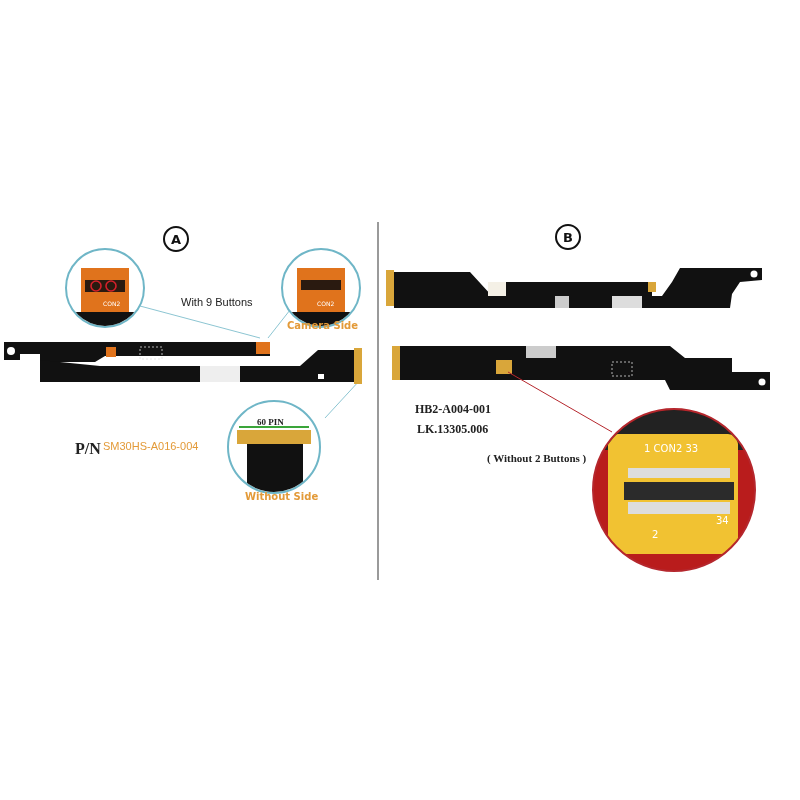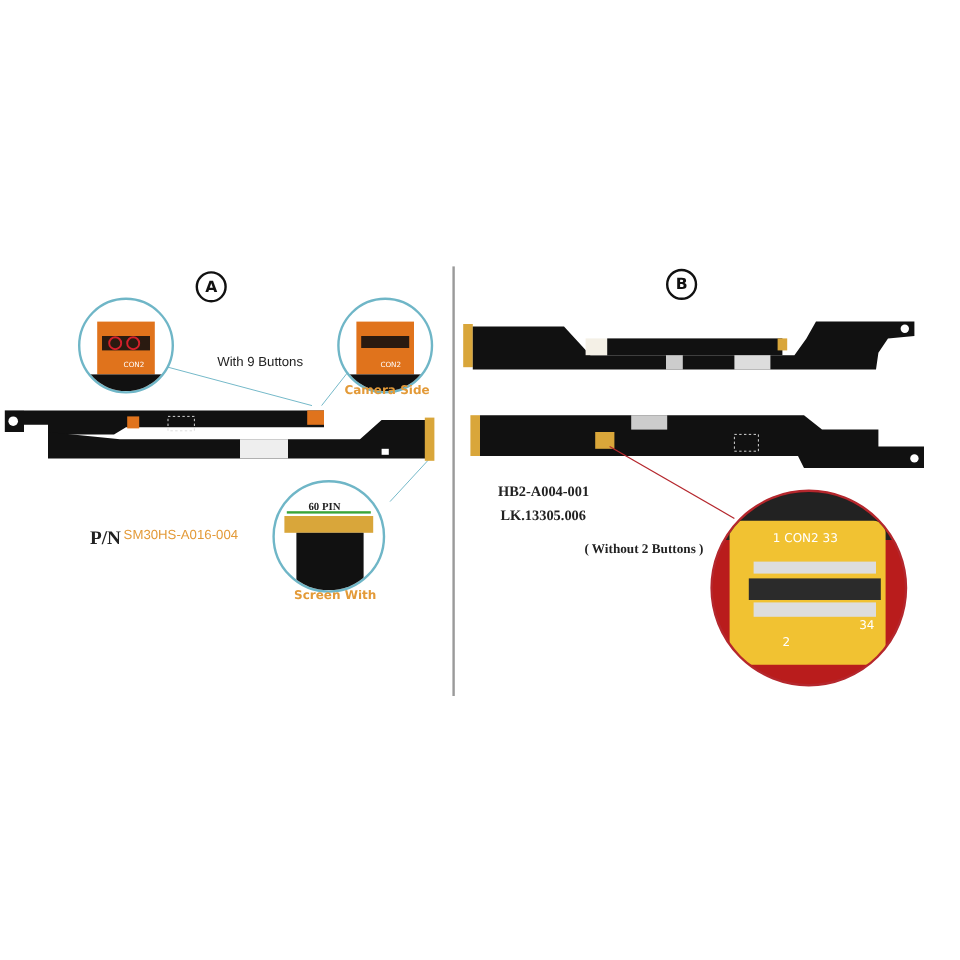--- a/index.html
+++ b/index.html
@@ -69,21 +69,21 @@
   </svg>
 
   <div class="abs ring-teal" style="left:227px;top:190px;width:90px;height:90px;">
     <svg width="90" height="90">
       <rect x="10" y="24" width="70" height="2" fill="#3aa53a"></rect>
       <rect x="8" y="28" width="74" height="14" fill="#d9a63a"></rect>
       <rect x="18" y="42" width="56" height="48" fill="#111"></rect>
     </svg>
   </div>
   <div class="abs label-dark" style="left:257px;top:207px;font-size:9px;">60 PIN</div>
-  <div class="abs label-orange" style="left:245px;top:281px;font-size:10px;">Screen With</div>
+  <div class="abs label-orange" style="left:245px;top:281px;font-size:10px;">Without Side</div>
 
   <div class="abs label-dark" style="left:75px;top:230px;font-size:16px;">P/N</div>
   <div class="abs" style="left:103px;top:230px;font-size:11px;color:#e39a38;font-family:'Liberation Sans',sans-serif;">SM30HS-A016-004</div>
 </div>
 
 <div class="abs" style="left:380px;top:210px;width:420px;height:370px;">
 
   <div class="abs badge" style="left:175px;top:14px;">B</div>
 
   <svg class="abs" style="left:0;top:50px;" width="420" height="70">

